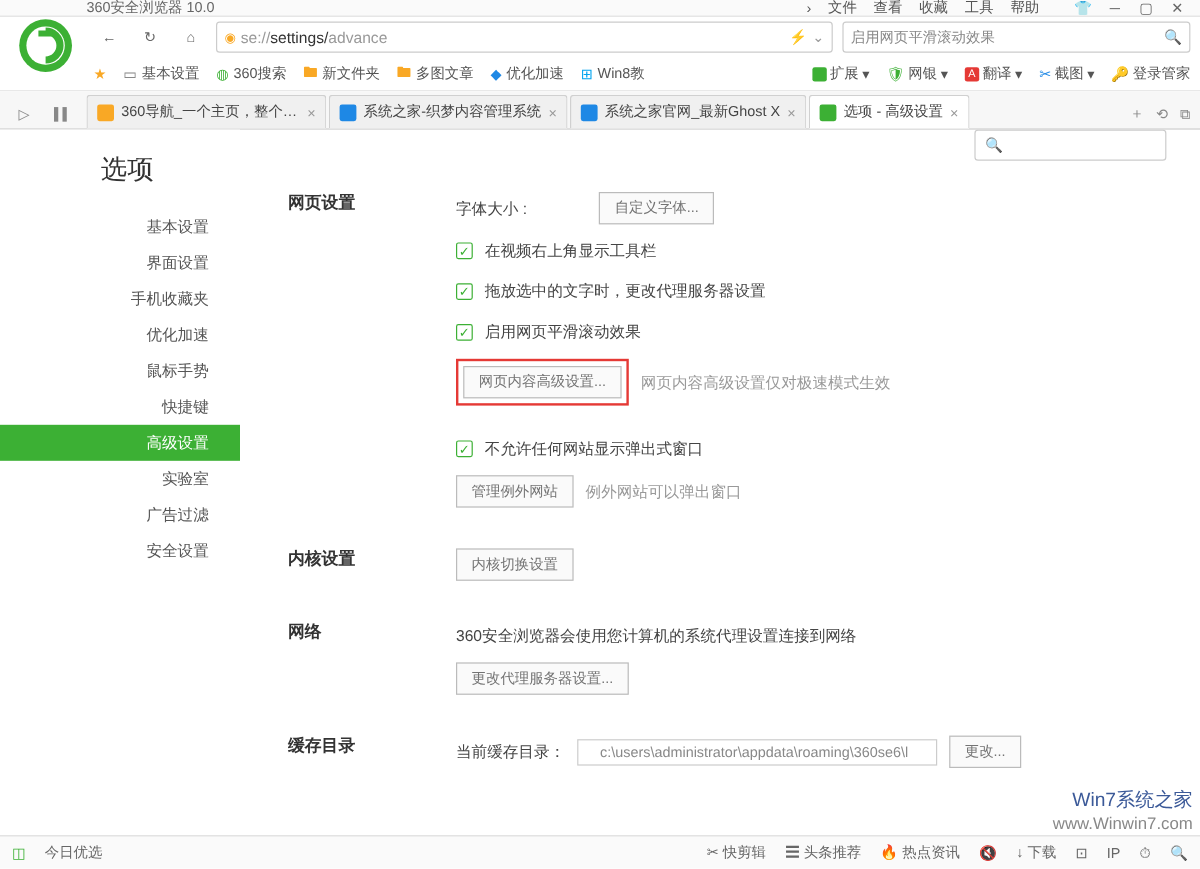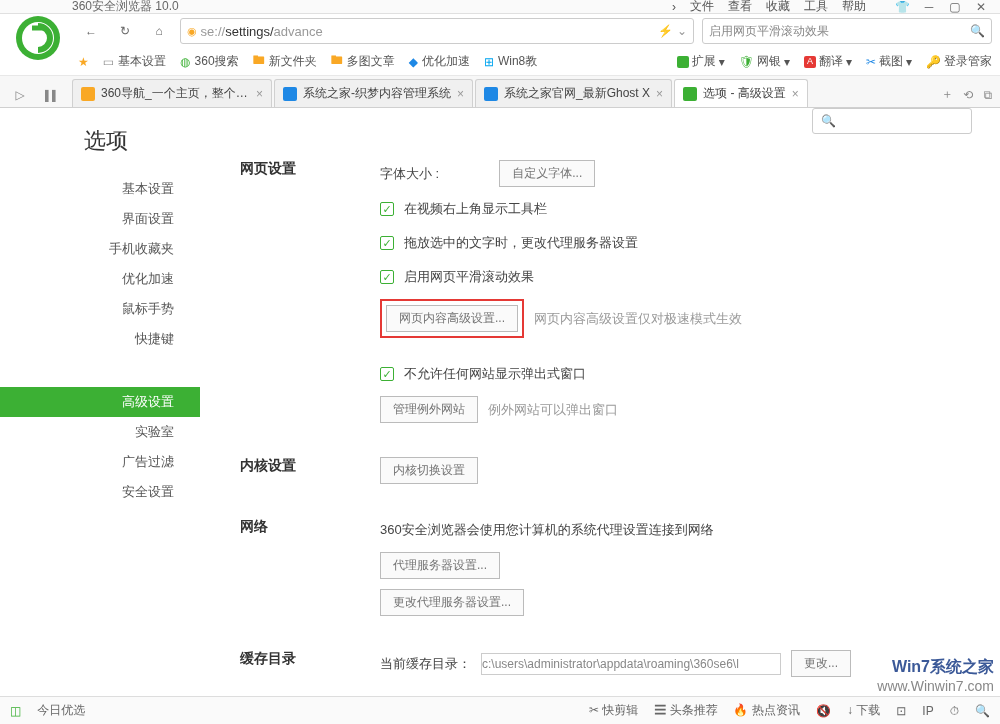--- a/index.html
+++ b/index.html
@@ -39,39 +39,39 @@
 .tab .x { color: #999; cursor: pointer; }
 .tab .ticon { width: 14px; height: 14px; border-radius: 2px; }
 .tabbar .tabright { margin-left: auto; display: flex; gap: 10px; align-items: center; color: #888; padding-bottom: 4px; }
 
 
 .page { display: flex; height: calc(724px - 26px - 34px - 28px - 32px - 28px); }
 .pgleft { width: 200px; background: #fff; }
 .pgtitle { font-size: 22px; color: #333; padding: 18px 0 18px 84px; }
 .sidemenu { }
 .mitem { height: 30px; display: flex; align-items: center; justify-content: flex-end; padding-right: 26px; color: #555; cursor: pointer; font-size: 13px; }
-.mitem.active { background: #3cb034; color: #fff; margin-top: 33px; }
+.mitem.active { background: #3cb034; color: #fff; }
 .pgright { flex: 1; padding: 18px 28px 0 40px; position: relative; overflow: hidden; }
 .pgsearch { position: absolute; right: 28px; top: 0; width: 160px; height: 26px; border: 1px solid #ccc; border-radius: 3px; display: flex; align-items: center; padding: 0 8px; color: #aaa; }
 .section { display: flex; margin-bottom: 24px; }
 .sectitle { width: 140px; font-size: 14px; font-weight: bold; color: #333; }
 .secbody { flex: 1; color: #444; font-size: 13px; }
 .secrow { display: flex; align-items: center; gap: 10px; margin-bottom: 10px; min-height: 24px; }
 .btn { border: 1px solid #bbb; background: #fafafa; padding: 4px 12px; cursor: pointer; font-size: 12px; color: #737373; }
 .redbox { border: 2px solid #e53935; padding: 4px; display: inline-block; }
 .chk { width: 14px; height: 14px; border: 1px solid #3cb034; border-radius: 2px; display: inline-flex; align-items: center; justify-content: center; color: #3cb034; font-size: 11px; background: #fff; }
 .hint { color: #999; }
-.pathbox { border: 1px solid #ccc; padding: 3px 0; color: #888; font-size: 12px; width: 300px; display: inline-block; white-space: nowrap; overflow: hidden; }
+.pathbox { border: 1px solid #ccc; padding: 3px 18px; color: #888; font-size: 12px; width: 300px; display: inline-block; white-space: nowrap; overflow: hidden; }
 
 
 .statusbar { position: absolute; left: 0; right: 0; bottom: 0; height: 28px; border-top: 1px solid #ddd; background: #fafafa; display: flex; align-items: center; padding: 0 10px; gap: 16px; color: #666; }
 .statusbar .right { margin-left: auto; display: flex; gap: 16px; align-items: center; }
 
 .watermark { position: absolute; right: 6px; bottom: 30px; font-size: 14px; color: #888; text-align: right; pointer-events: none; }
-.watermark .big { font-size: 16px; color: #3b5998; font-weight: bold; }
+.watermark .big { font-size: 16px; color: #3b5998; font-weight: normal; }
 </style>
 </head>
 <body>
 
 <div class="titlebar">
   <svg class="logo" viewBox="0 0 48 48">
     <circle cx="24" cy="24" r="22" fill="#3cb034"></circle>
     <circle cx="24" cy="24" r="16" fill="#fff"></circle>
     <path d="M24 12 a12 12 0 0 1 0 24" fill="none" stroke="#3cb034" stroke-width="6"></path>
     <path d="M18 14 L30 14" stroke="#3cb034" stroke-width="5"></path>
@@ -266,23 +266,20 @@
       </div>
     </div>
 
     <div class="section">
       <div class="sectitle">网络</div>
       <div class="secbody">
         <div class="secrow">
             <span>360安全浏览器会使用您计算机的系统代理设置连接到网络</span>
           </div>
         <div class="secrow">
-            <button class="btn">代理服务器设置...</button>
-          </div>
-        <div class="secrow">
             <button class="btn">更改代理服务器设置...</button>
           </div>
       </div>
     </div>
 
     <div class="section" style="margin-bottom:4px">
       <div class="sectitle">缓存目录</div>
       <div class="secbody">
         <div class="secrow">
           <span>当前缓存目录：</span>

